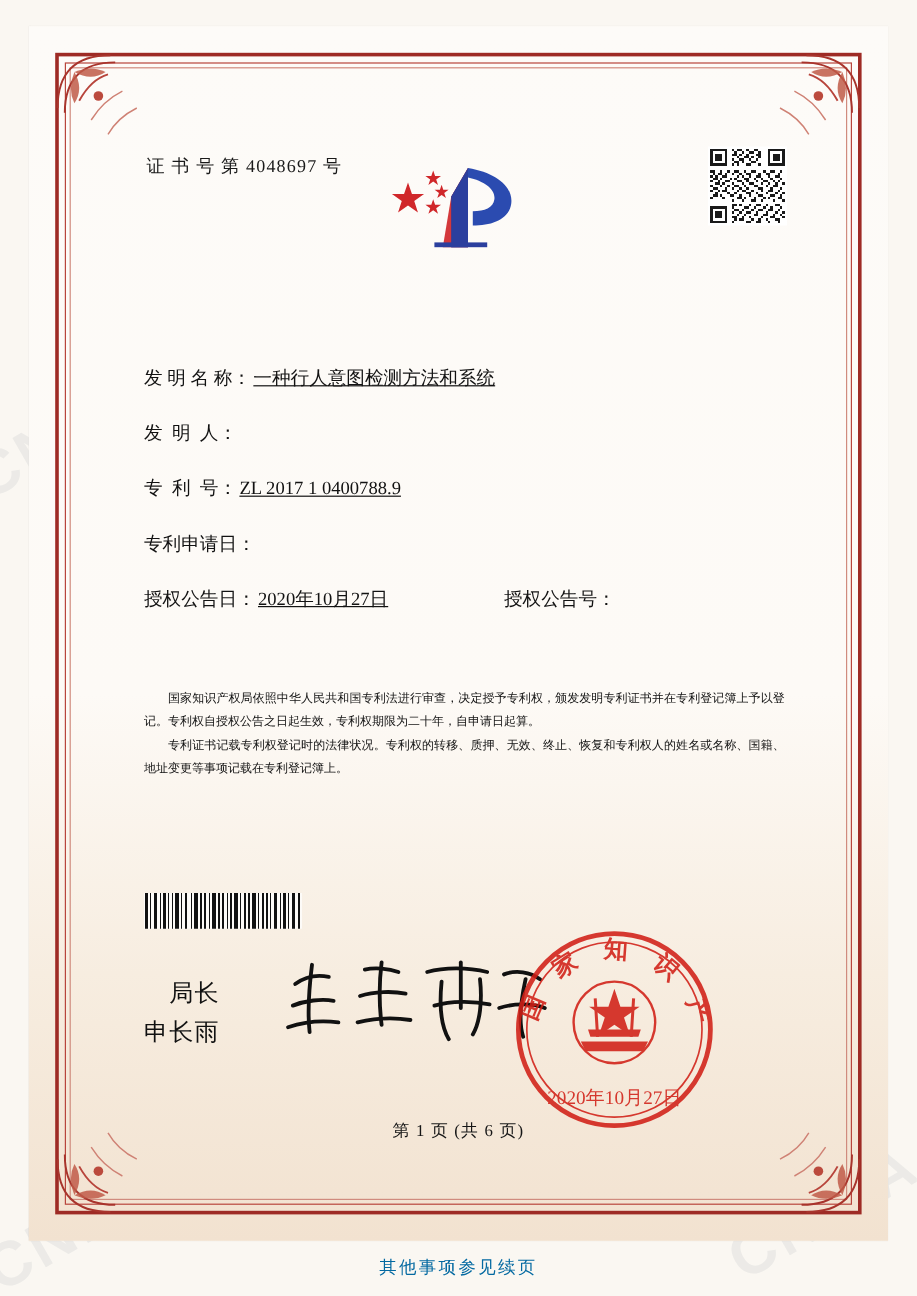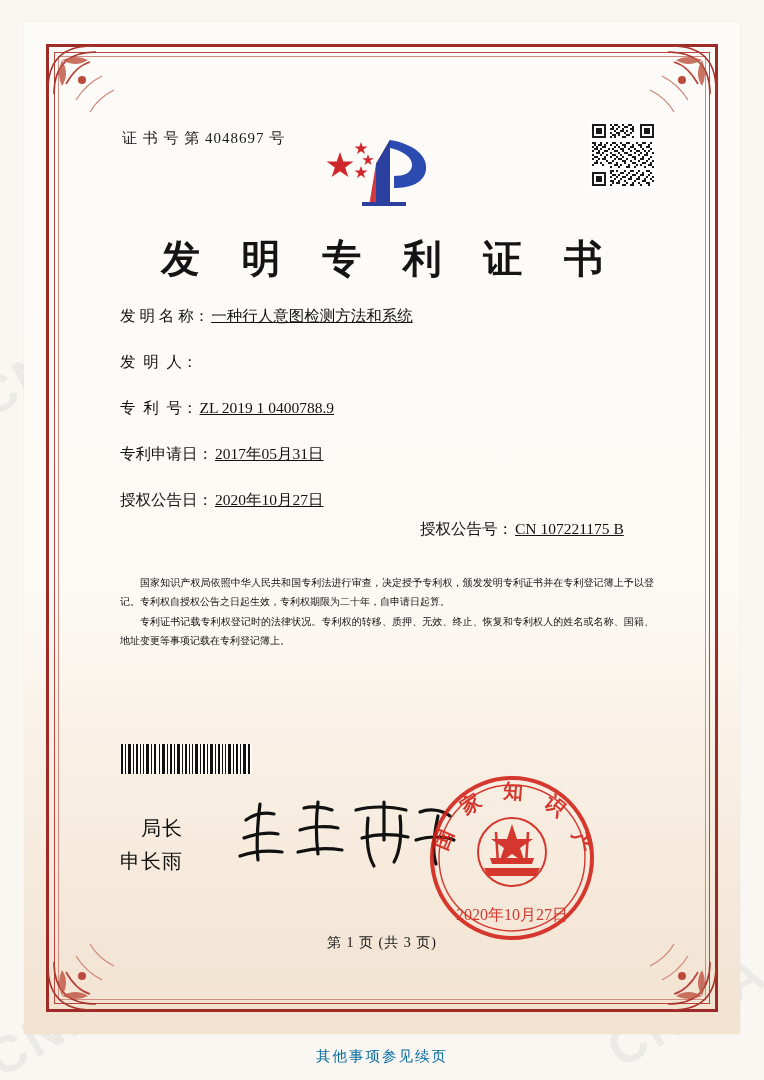--- a/index.html
+++ b/index.html
@@ -144,21 +144,21 @@
     flex: 1 1 auto;
     padding-left: 2px;
     text-decoration: underline;
   }
   .row-two {
     display: flex;
     margin-bottom: 20px;
     line-height: 1.55;
   }
   .col-a { flex: 0 0 300px; display: flex; justify-content: center; }
-  .col-b { flex: 1 1 auto; display: flex; margin-top: 29px; }
+  .col-b { flex: 1 1 auto; display: flex; }
 
   .para {
     position: absolute;
     left: 36px;
     right: 26px;
     top: 492px;
     font-size: 10px;
     line-height: 1.85;
     color: #121212;
     text-align: justify;
@@ -501,46 +501,43 @@
         <polygon points="52,20 53.4,24.2 57.8,24.2 54.2,26.8 55.6,31 52,28.4 48.4,31 49.8,26.8 46.2,24.2 50.6,24.2"></polygon>
       </g>
 
       <path d="M74 6 L74 72 L60 72 L60 30 Z" fill="#2b3f9e"></path>
       <path d="M74 6 C98 10 112 22 110 36 C108 49 94 54 78 54 L78 42 C88 42 95 39 96 32 C97 24 88 17 74 14 Z" fill="#2b4bb0"></path>
       <path d="M60 30 L74 6 L74 72 L53 72 Z" fill="#d0272a" opacity="0.92"></path>
       <path d="M74 6 L74 72 L60 72 L60 30 Z" fill="#2b3f9e"></path>
       <rect x="46" y="68" width="44" height="4" fill="#2b3f9e"></rect>
     </svg>
 
-    <div class="title">发 明 专 利 证 书</div>
 
     <div class="fields">
       <div class="field-row">
         <span class="f-label">发 明 名 称：</span>
         <span class="f-value">一种行人意图检测方法和系统</span>
       </div>
       <div class="field-row">
         <span class="f-label">发  明  人：</span>
       </div>
       <div class="field-row">
         <span class="f-label">专  利  号：</span>
-        <span class="f-value">ZL 2019 1 0400788.9</span>
+        <span class="f-value">ZL 2017 1 0400788.9</span>
       </div>
       <div class="field-row">
         <span class="f-label">专利申请日：</span>
-        <span class="f-value">2017年05月31日</span>
       </div>
       <div class="row-two">
         <span class="col-a">
           <span class="f-label">授权公告日：</span>
           <span class="f-value">2020年10月27日</span>
         </span>
         <span class="col-b">
           <span class="f-label">授权公告号：</span>
-          <span class="f-value">CN 107221175 B</span>
         </span>
       </div>
     </div>
 
     <div class="para">
       <p>国家知识产权局依照中华人民共和国专利法进行审查，决定授予专利权，颁发发明专利证书并在专利登记簿上予以登记。专利权自授权公告之日起生效，专利权期限为二十年，自申请日起算。</p>
       <p>专利证书记载专利权登记时的法律状况。专利权的转移、质押、无效、终止、恢复和专利权人的姓名或名称、国籍、地址变更等事项记载在专利登记簿上。</p>
     </div>
 
     <svg class="barcode" viewBox="0 0 132 30" shape-rendering="crispEdges">
@@ -623,17 +620,17 @@
         <path d="M102 60 L100 92" stroke="#d11f16" stroke-width="2.5" fill="none"></path>
 
         <path id="sealArc" d="M 20 92 A 66 66 0 0 1 152 92" fill="none"></path>
         <text fill="#d11f16" font-size="20" font-family="'Liberation Serif', serif" font-weight="bold" letter-spacing="8">
           <textPath href="#sealArc" startOffset="6%">国 家 知 识 产 权 局</textPath>
         </text>
         <text x="86" y="148" fill="#d11f16" font-size="16" font-family="'Liberation Serif', serif" text-anchor="middle">2020年10月27日</text>
       </g>
     </svg>
 
-    <div class="pagenum">第 1 页 (共 3 页)</div>
+    <div class="pagenum">第 1 页 (共 6 页)</div>
   </div>
 </div>
 
 <div class="footer-note">其他事项参见续页</div>
 
 </body></html>

